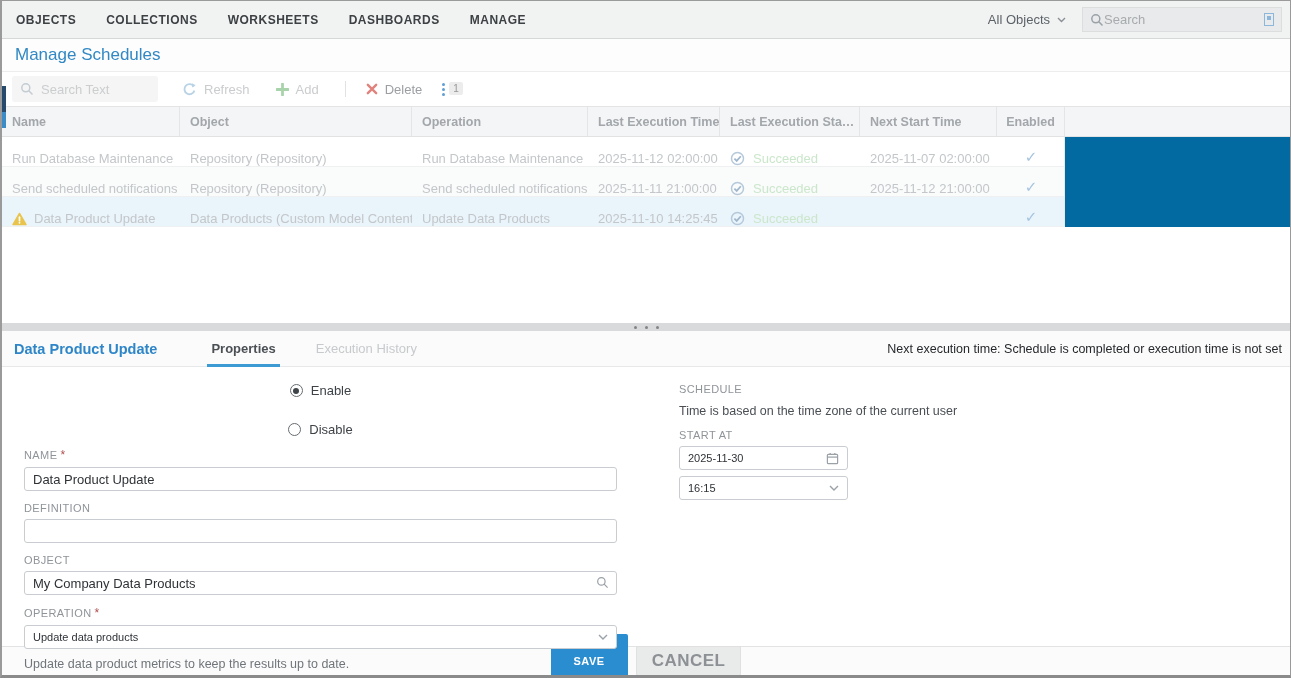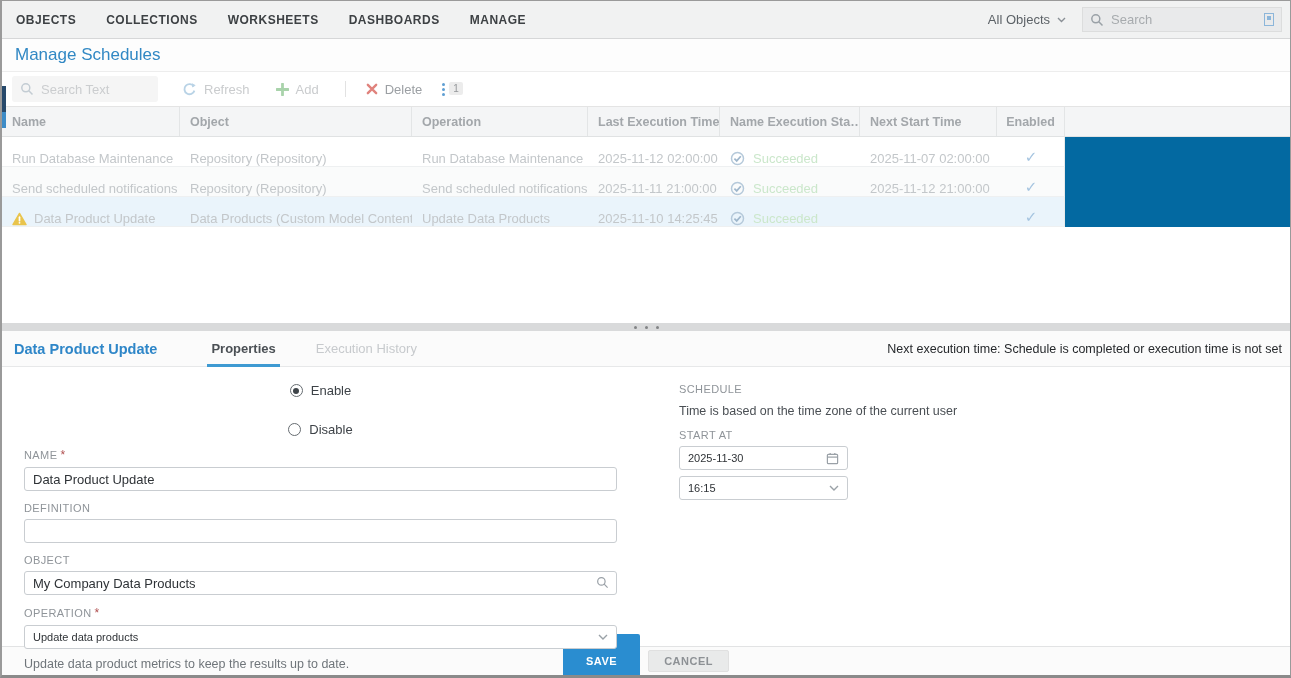--- a/index.html
+++ b/index.html
@@ -12,21 +12,21 @@
 
   
   .topnav { height:38px; flex:none; background:#f1f2f2; border-bottom:1px solid #d6d7d8;
             display:flex; align-items:center; padding:0 8px 0 14px; }
   .nav-item { font-size:12px; font-weight:700; color:#3d4144; letter-spacing:.5px;
               margin-right:30px; cursor:pointer; }
   .spacer { flex:1; }
   .scope { display:flex; align-items:center; gap:7px; color:#5c6267; font-size:13px;
            margin-right:16px; cursor:pointer; }
   .navsearch { width:200px; height:25px; background:#e9eaeb; border:1px solid #dcdddd;
-               border-radius:0; display:flex; align-items:center; padding:0 7px; gap:7px; }
+               border-radius:0; display:flex; align-items:center; padding:0 7px; }
   .navsearch input { border:none; background:transparent; outline:none; flex:1;
                      font-size:13px; color:#555; font-family:inherit; min-width:0; }
   .navsearch input::placeholder { color:#a7abae; }
   .adv-icon { width:10px; height:13px; border:1px solid #8cb6da; position:relative; flex:none; }
   .adv-icon::before { content:""; position:absolute; left:2px; top:2px; width:4px; height:4px;
                       background:#8cb6da; }
 
   
   .pagetitle { height:33px; flex:none; display:flex; align-items:center; padding-left:13px;
                font-size:17px; color:#3188c4; background:#fdfdfd; border-bottom:1px solid #ededed; }
@@ -118,21 +118,21 @@
   .w169 { width:169px; }
   .mt6 { margin-top:6px; }
   .note { font-size:12.5px; color:#4a4f54; margin:9px 0 0; }
   .help { font-size:12.5px; color:#6f757a; margin-top:8px; }
 
   .dfoot { height:29px; flex:none; border-top:1px solid #e2e3e4; background:#fbfbfb;
            display:flex; align-items:center; justify-content:center; gap:8px; }
   .btn-save { background:#2a8dd0; color:#fff; border:none; font-size:11px; font-weight:700;
               letter-spacing:.5px; padding:21px 23px; border-radius:2px; cursor:pointer;
               font-family:inherit; }
-  .btn-cancel { background:#e9eaea; color:#8d9195; border:1px solid #e0e0e0; font-size:11px;
+  .btn-cancel { background:#e9eaea; color:#8d9195; border:1px solid #e0e0e0; font-size:17px;
                 font-weight:700; letter-spacing:.5px; padding:4px 15px; border-radius:2px;
                 cursor:pointer; font-family:inherit; }
 
   .notch-a { position:absolute; left:0; top:85px; width:4px; height:26px; background:#27496b; }
   .notch-b { position:absolute; left:0; top:111px; width:4px; height:16px; background:#3e8cc7; }
 </style>
 </head>
 <body>
 
 <div class="app">
@@ -198,21 +198,21 @@
         </span>
       <span class="badge">1</span>
     </span>
   </div>
 
   <div class="thead">
     <span class="hc">Name</span>
     <span class="hc">Object</span>
     <span class="hc">Operation</span>
     <span class="hc">Last Execution Time</span>
-    <span class="hc">Name Execution Sta…</span>
+    <span class="hc">Last Execution Sta…</span>
     <span class="hc">Next Start Time</span>
     <span class="hc center">Enabled</span>
     <span class="hc fillerh"></span>
   </div>
 
   <div id="rows">
       <div class="trow">
     <span class="c">
 
       <span>Run Database Maintenance</span>

